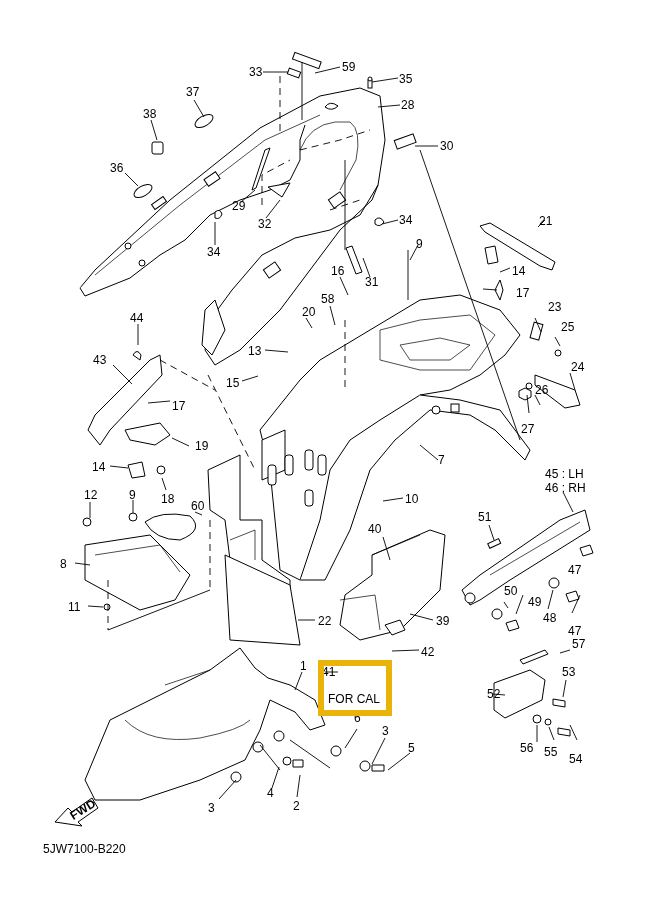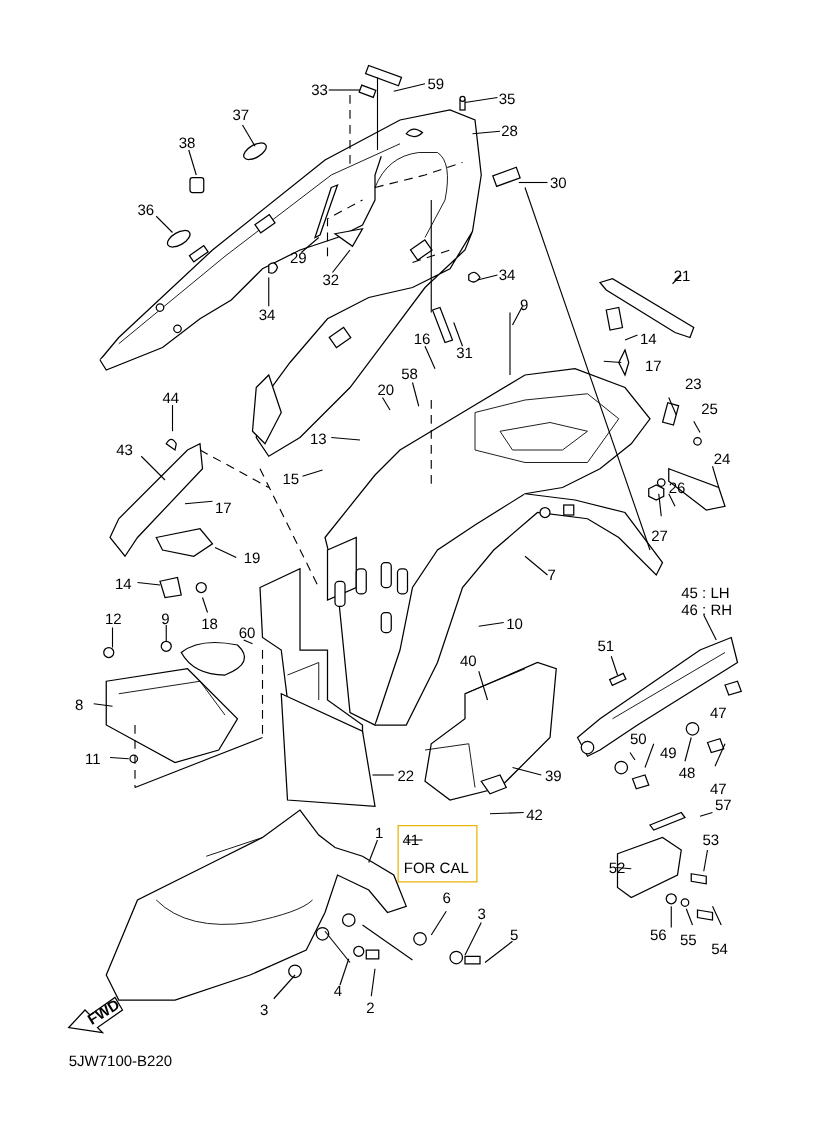--- a/index.html
+++ b/index.html
@@ -4,23 +4,23 @@
 <style>
   html, body { margin:0; padding:0; background:#ffffff; }
   body { width:661px; height:913px; position:relative; overflow:hidden;
          font-family:"Liberation Sans", sans-serif; color:#000; }
   #diagram { position:absolute; left:0; top:0; }
   .lbl { font-family:"Liberation Sans", sans-serif; font-size:12px; fill:#000; }
   .ln { stroke:#000; stroke-width:0.9; fill:none; }
   .part { stroke:#000; stroke-width:1; fill:#fff; }
   .dash { stroke:#000; stroke-width:0.9; fill:none; stroke-dasharray:7 5; }
   .thin { stroke:#000; stroke-width:0.7; fill:none; }
-  #code { position:absolute; left:43px; top:842px; font-size:12px;margin-left:12px; }
+  #code { position:absolute; left:43px; top:842px; font-size:12px; }
   #forcal { position:absolute; left:318px; top:660px; width:62px; height:44px;
-            border:1px solid #eab308; background:transparent; }
+            border:6px solid #eab308; background:transparent; }
   #forcal-text { position:absolute; left:4px; bottom:4px; font-size:12px; white-space:nowrap; }
 </style>
 </head>
 <body>
 
 <svg id="diagram" width="661" height="913" viewBox="0 0 661 913">
 
   <g>
     <path class="part" d="M80,288 L95,270 L170,200 L260,128 L320,96 L360,88 L380,96 L385,140 L378,185 L360,215 L330,230 L295,238 L262,255 L232,290 L210,320 L205,350 L215,365 L240,350 L280,310 L310,270 L340,230 L372,200 L378,185"></path>
     <path class="part" d="M80,288 L85,296 L130,278 L160,255 L185,240 L210,215 L240,200 L270,190 L290,180 L300,160 L300,140 L305,125"></path>

